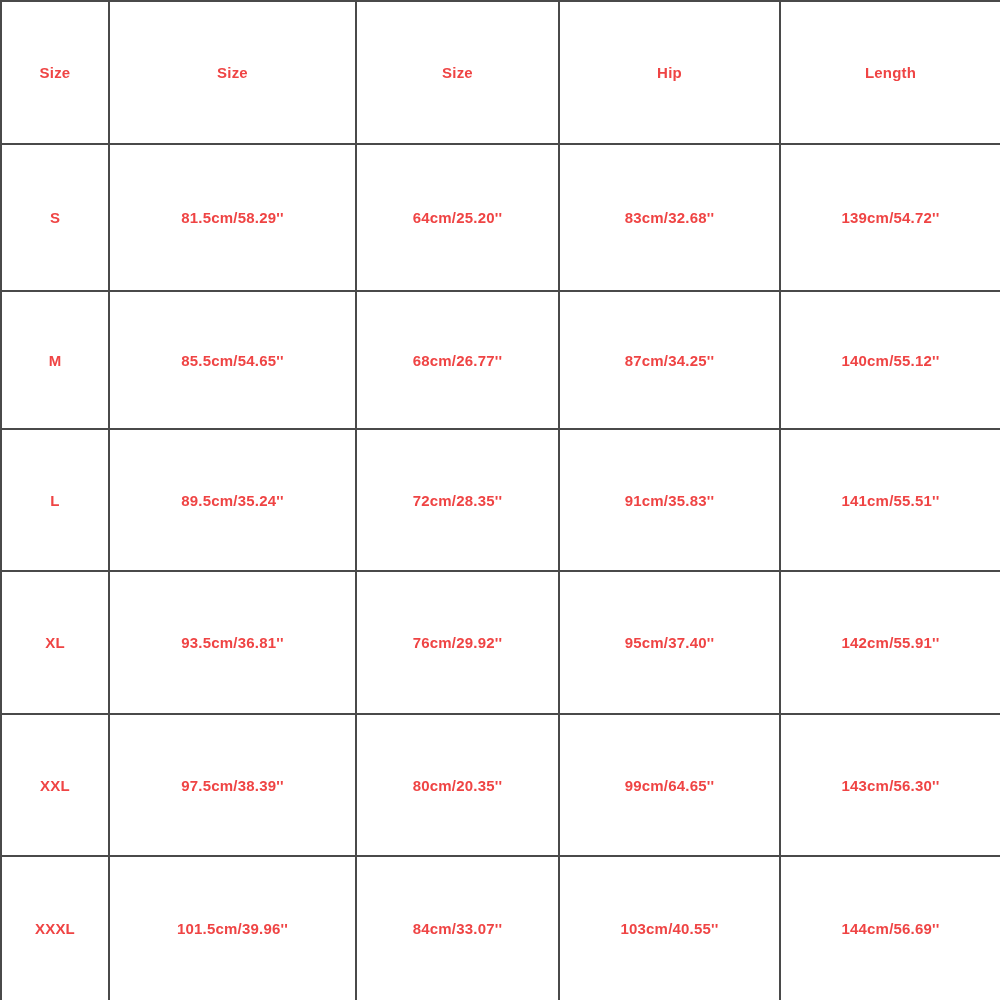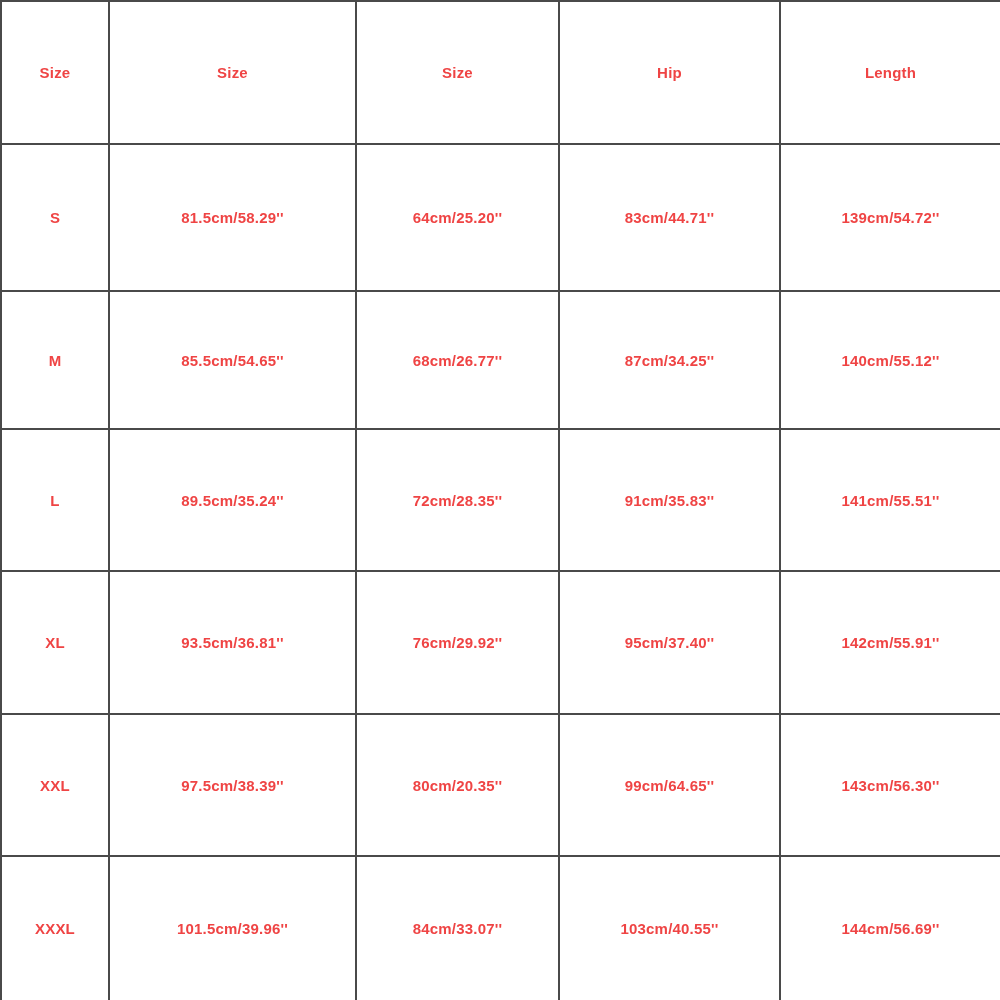--- a/index.html
+++ b/index.html
@@ -48,21 +48,21 @@
     <div class="cell">Size</div>
     <div class="cell">Size</div>
     <div class="cell">Hip</div>
     <div class="cell">Length</div>
   </div>
 
   <div class="row">
     <div class="cell">S</div>
     <div class="cell">81.5cm/58.29''</div>
     <div class="cell">64cm/25.20''</div>
-    <div class="cell">83cm/44.71''</div>
+    <div class="cell">83cm/32.68''</div>
     <div class="cell">139cm/54.72''</div>
   </div>
 
   <div class="row">
     <div class="cell">M</div>
     <div class="cell">85.5cm/54.65''</div>
     <div class="cell">68cm/26.77''</div>
     <div class="cell">87cm/34.25''</div>
     <div class="cell">140cm/55.12''</div>
   </div>

